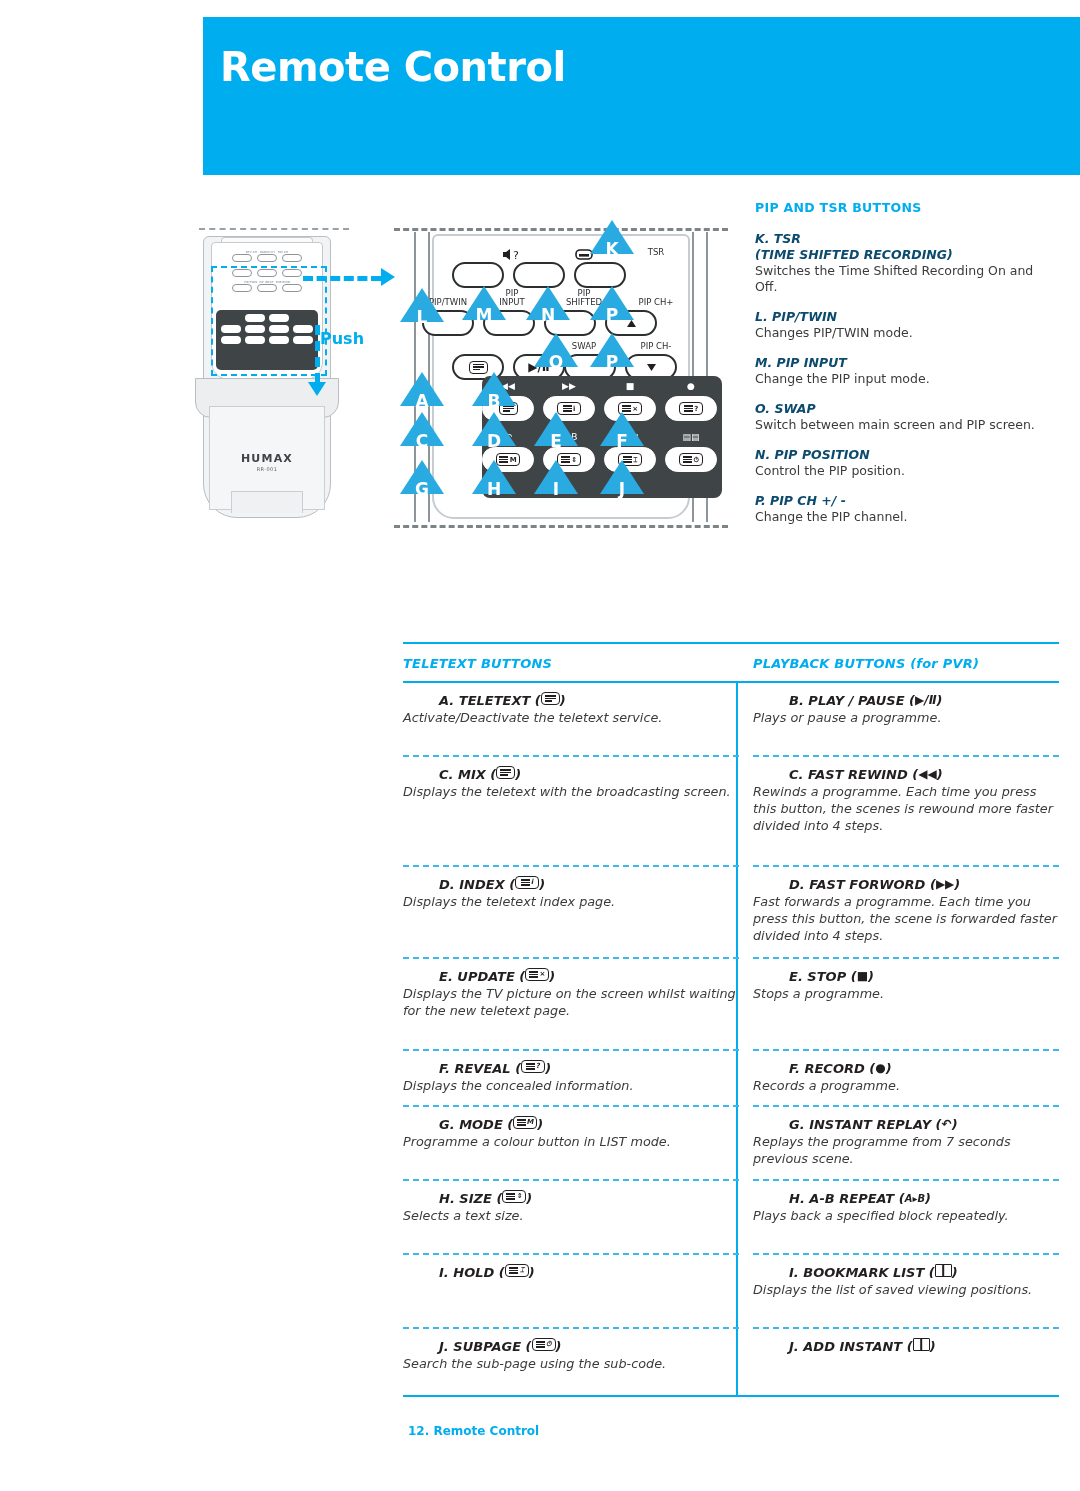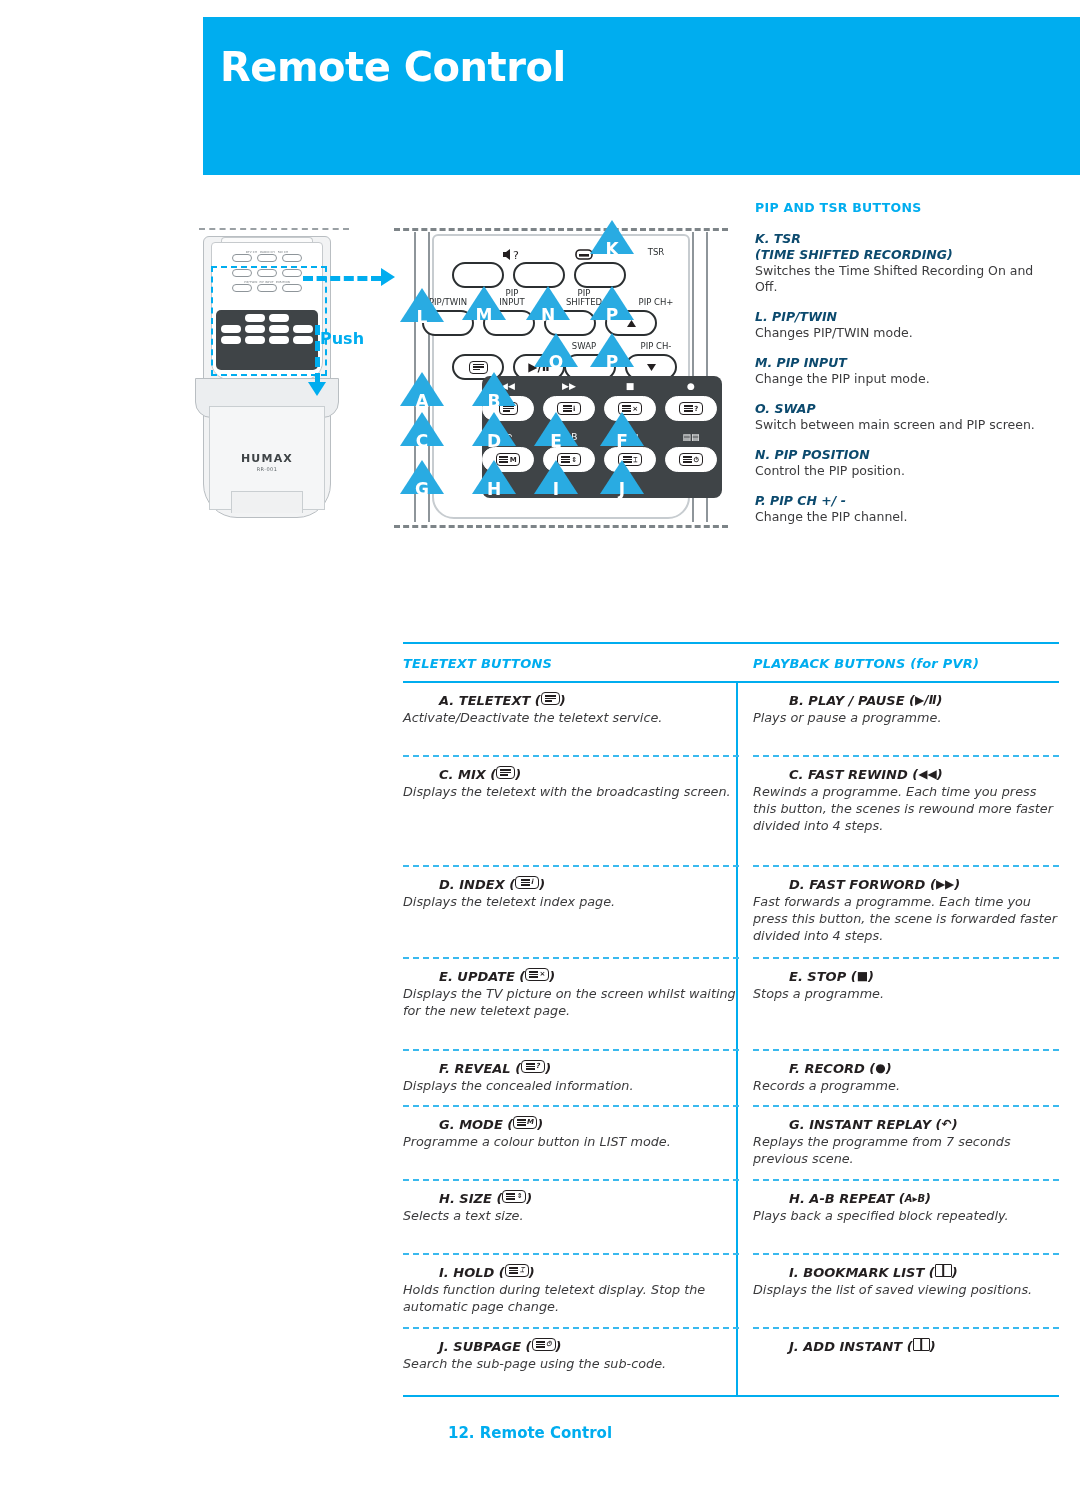--- a/index.html
+++ b/index.html
@@ -250,21 +250,21 @@
     border: 1.6px solid #231f20; border-radius: 1px;
   }
   .book:before {
     content:''; position:absolute; left:50%; top:0; bottom:0; width:1.6px;
     background:#231f20; transform: translateX(-50%);
   }
 
   
   .footer {
     position: absolute; left: 408px; top: 1424px;
-    font-size: 15px; font-weight: bold; color: #00ADEF; margin-left: 40px;
+    font-size: 12px; font-weight: bold; color: #00ADEF;
   }
 </style>
 </head>
 <body>
 
 <div class="page">
 
   <div class="header-band"></div>
   <div class="header-title">Remote Control</div>
 
@@ -699,21 +699,20 @@
         <div class="cell" style="height:64px;">
           <div class="title">
             <span>I. HOLD (</span>
             <span class="tt-wide"><span class="lines">
                   <i></i>
                   <i></i>
                   <i></i>
                 </span>⌶</span>
             <span>)</span>
           </div>
-          <div class="desc">Holds function during teletext display. Stop the automatic page change.</div>
         </div>
         <div class="hdash"></div>
 
         <div class="cell" style="height:66px;">
           <div class="title">
             <span>J. SUBPAGE (</span>
             <span class="tt-wide"><span class="lines">
                   <i></i>
                   <i></i>
                   <i></i>

